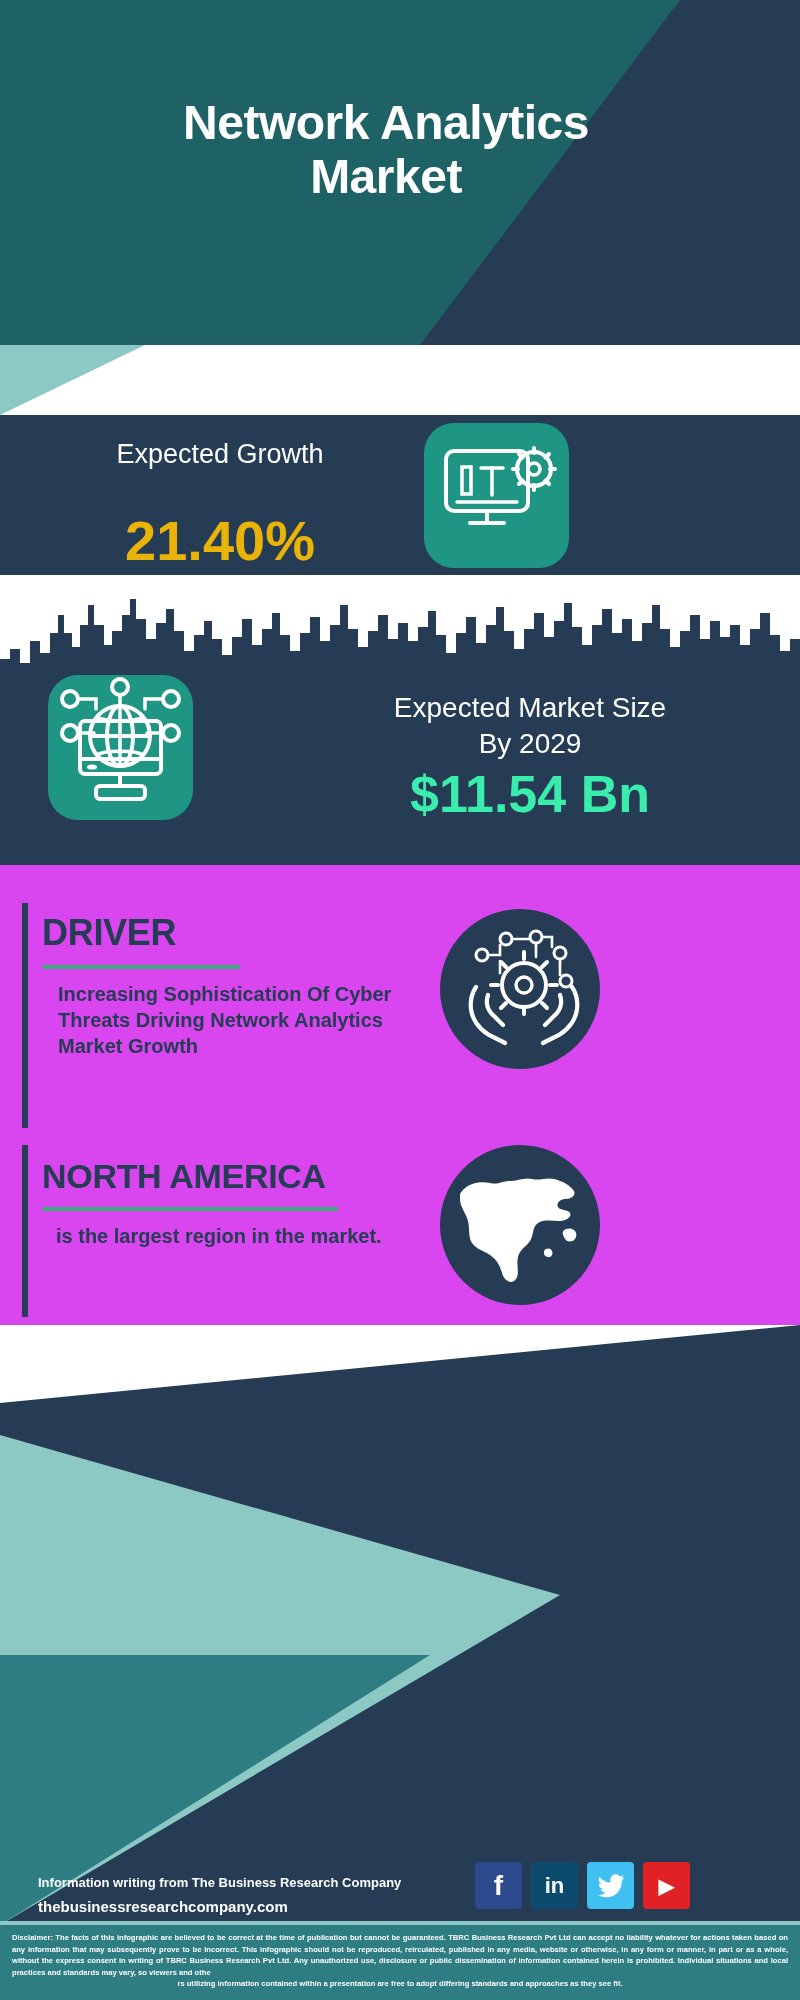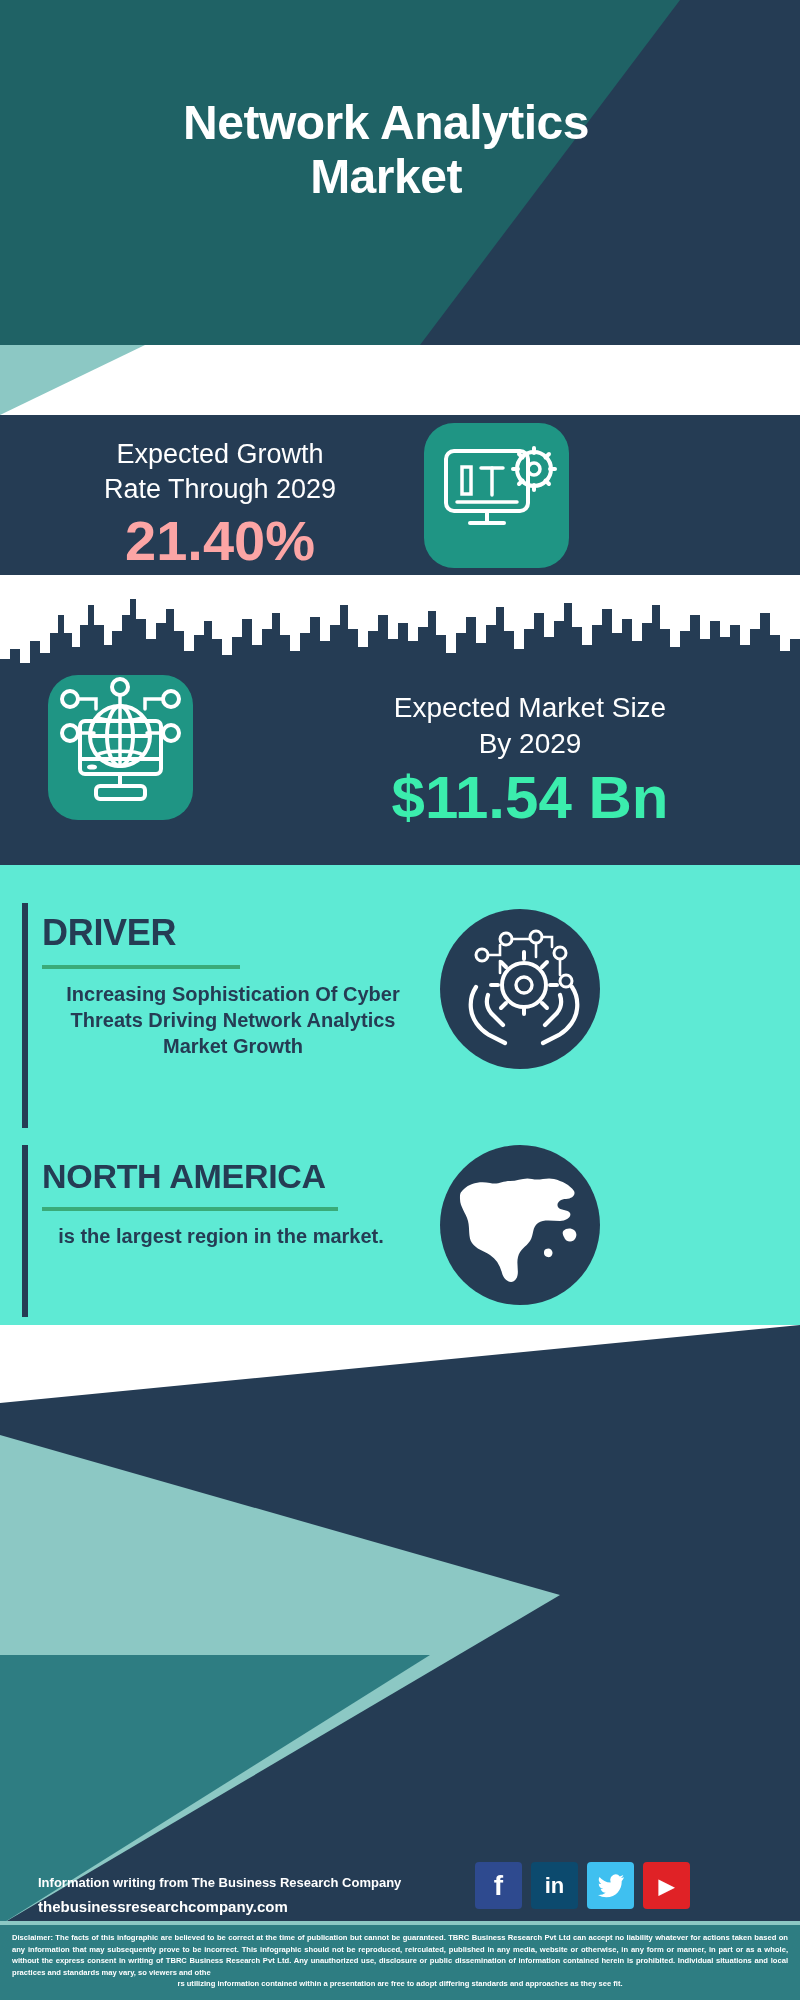--- a/index.html
+++ b/index.html
@@ -46,21 +46,21 @@
     position:absolute; left:0; top:415px; width:800px; height:160px;
     background:#253c54;
   }
   .stat1-text {
     position:absolute; left:40px; top:22px; width:360px;
     text-align:center; color:#ffffff;
     font-size:27px; line-height:1.28; font-weight:normal;
   }
   .stat1-value {
     position:absolute; left:40px; top:98px; width:360px;
-    text-align:center; color:#fca5a5;
+    text-align:center; color:#eab308;
     font-size:56px; font-weight:bold; line-height:1;
   }
   .icon-tile {
     position:absolute; width:145px; height:145px;
     background:#1f9584; border-radius:30px;
   }
   .icon-tile svg { display:block; }
 
   
   .skyline-wrap {
@@ -70,28 +70,27 @@
   .skyline-svg { position:absolute; left:0; top:0; }
 
   .stat2-text {
     position:absolute; left:290px; top:690px; width:480px;
     text-align:center; color:#ffffff;
     font-size:28px; line-height:1.3;
   }
   .stat2-value {
     position:absolute; left:290px; top:768px; width:480px;
     text-align:center; color:#3bedad;
-    font-size:60px; font-weight:bold; line-height:1;
+    font-size:52px; font-weight:bold; line-height:1;
   }
 
   
   .insights {
     position:absolute; left:0; top:865px; width:800px; height:460px;
-    background:#5eead4;
-    text-align:center;
+    background:#d946ef;
   }
   .card { position:absolute; left:22px; width:760px; }
   .card-bar {
     position:absolute; left:0; top:0; width:6px; background:#253c54;
   }
   .card-head {
     position:absolute; color:#253c54; font-weight:bold;
     line-height:1; letter-spacing:-0.3px;
   }
   .card-rule { position:absolute; height:4px; background:#3aab79; }
@@ -172,21 +171,20 @@
     </div>
   </div>
 
   <div class="band-white">
     <div class="band-tri"></div>
   </div>
 
   <div class="stat1">
     <div class="stat1-text">
       <div>Expected Growth</div>
-      <div>Rate Through 2029</div>
     </div>
     <div class="stat1-value">21.40%</div>
 
     <div class="icon-tile" style="left:424px; top:8px;">
       <svg width="145" height="145" viewBox="0 0 145 145" fill="none" aria-hidden="true">
 
         <rect x="22" y="28" width="82" height="60" rx="8" stroke="#ffffff" stroke-width="4" fill="none"></rect>
 
         <rect x="38" y="44" width="9" height="27" stroke="#ffffff" stroke-width="3.5" fill="none"></rect>
         <path d="M57 45h22" stroke="#ffffff" stroke-width="3.5" stroke-linecap="round"></path>

